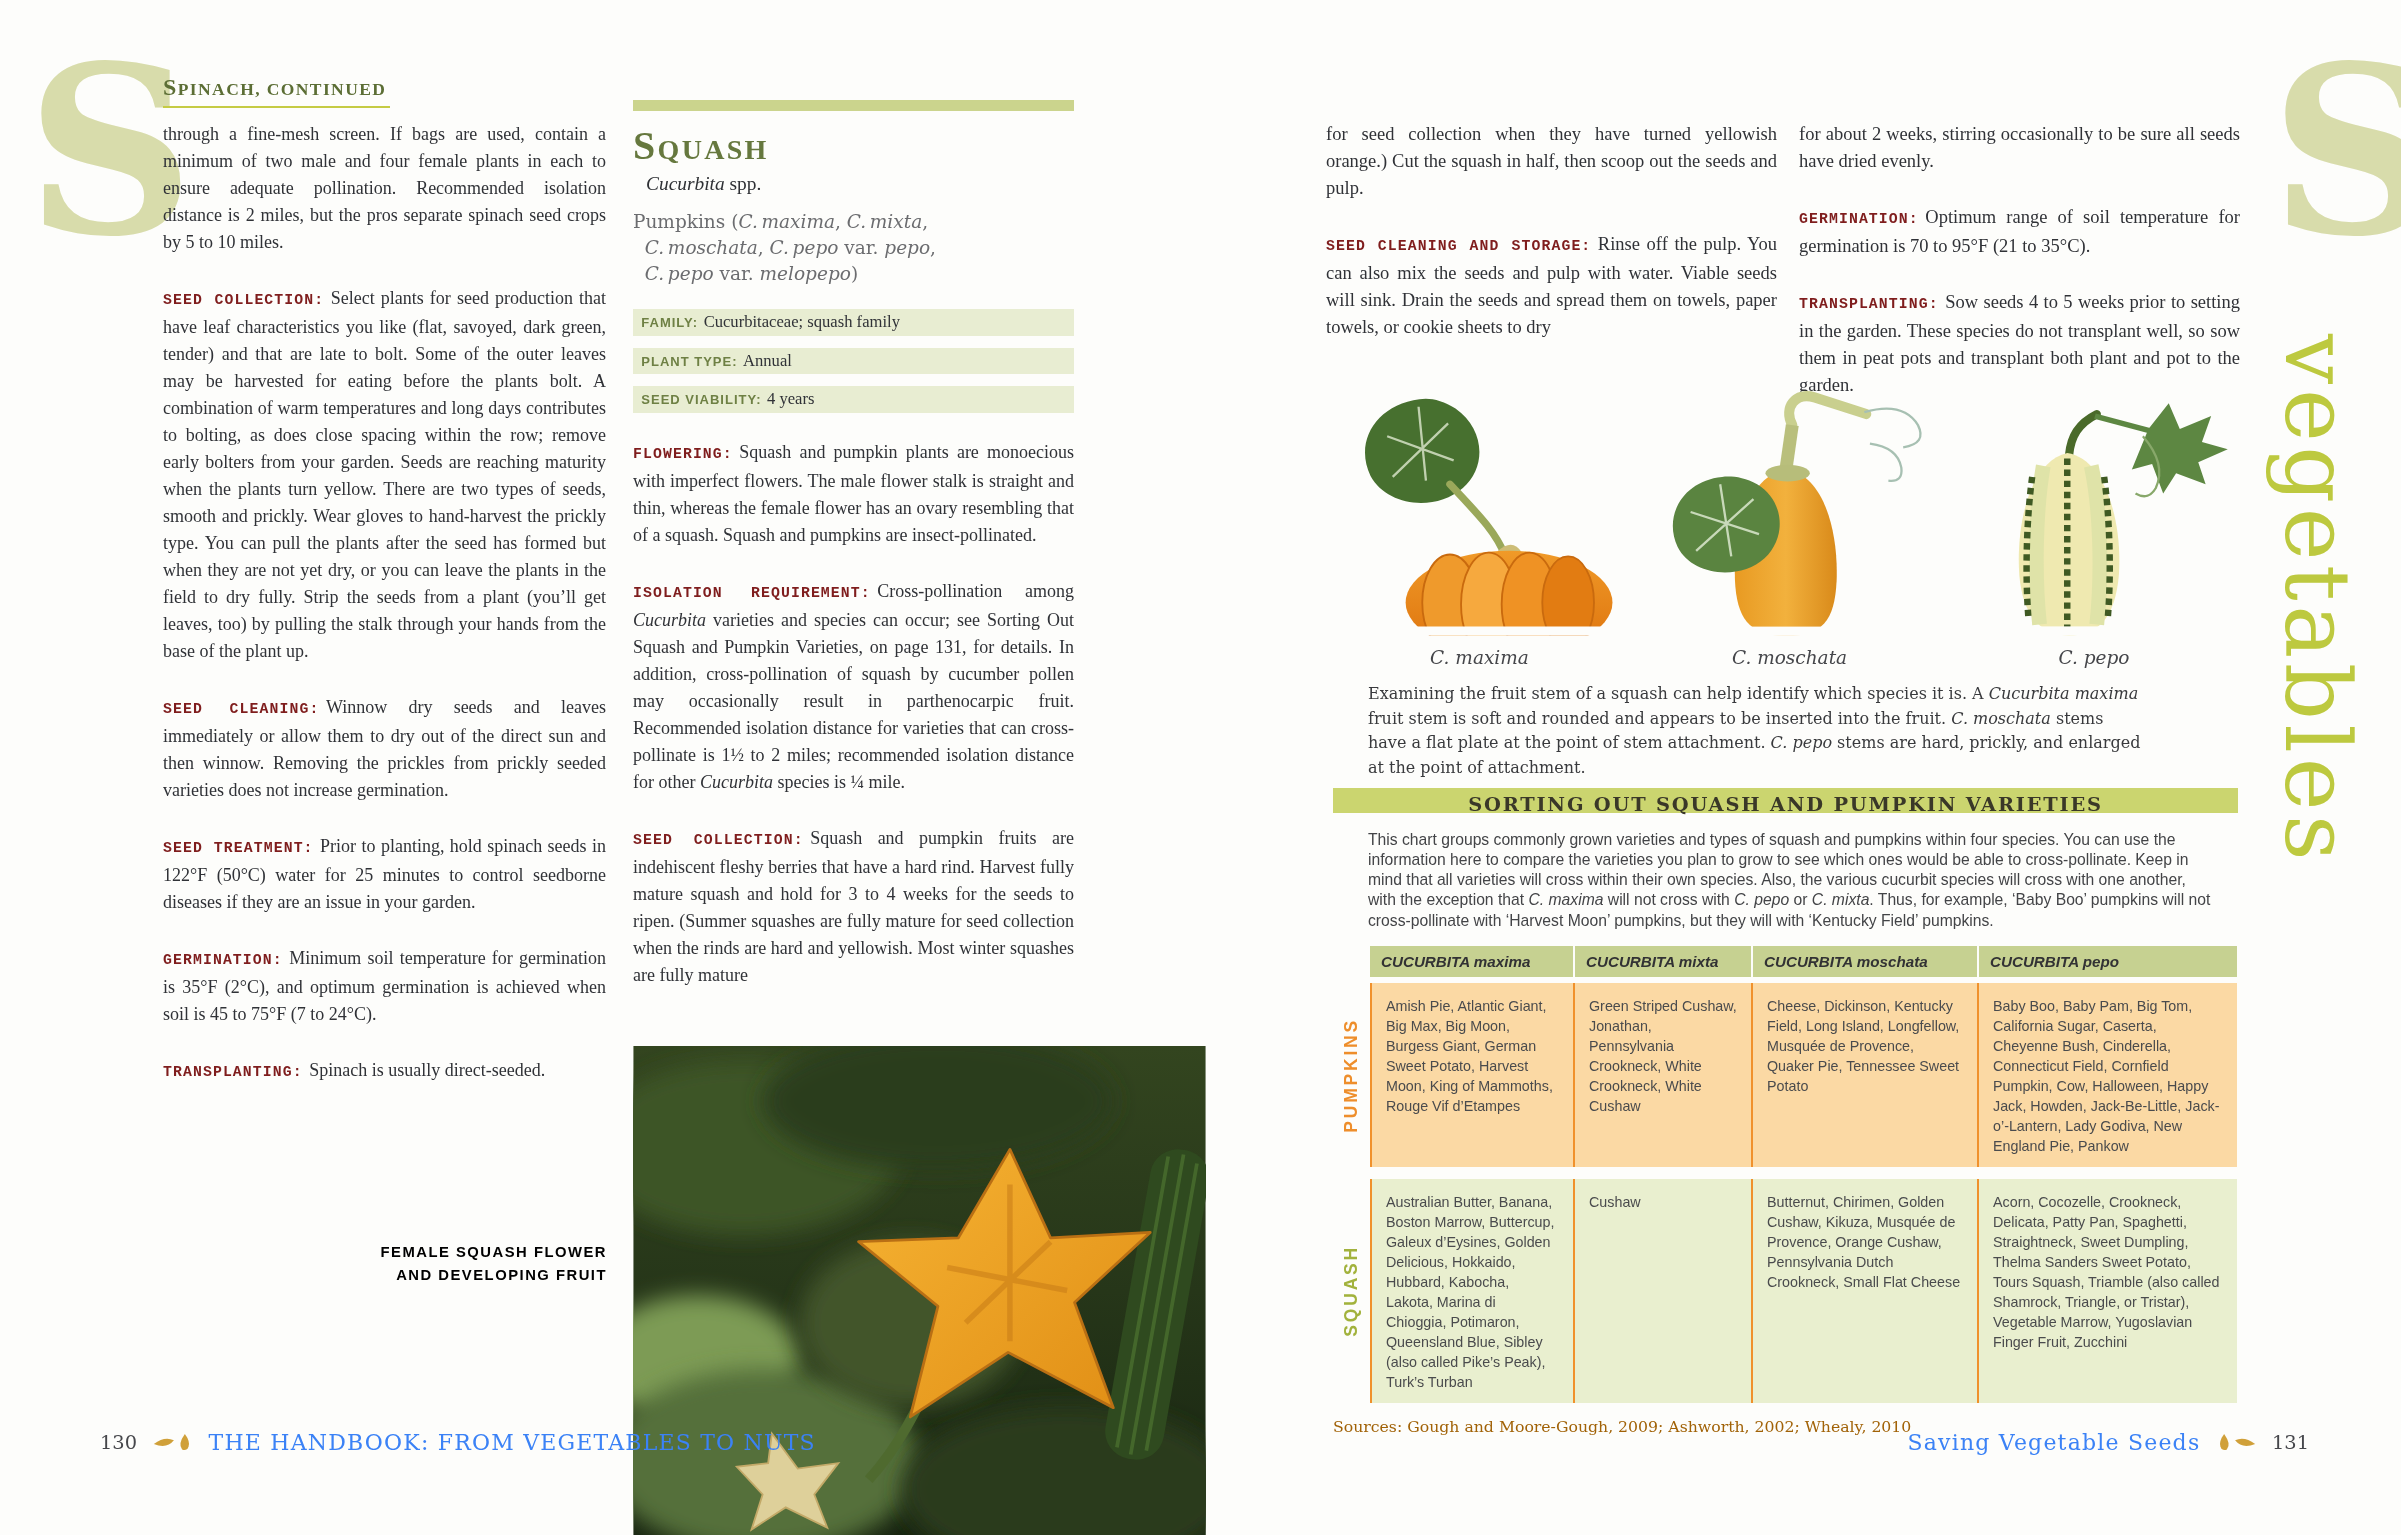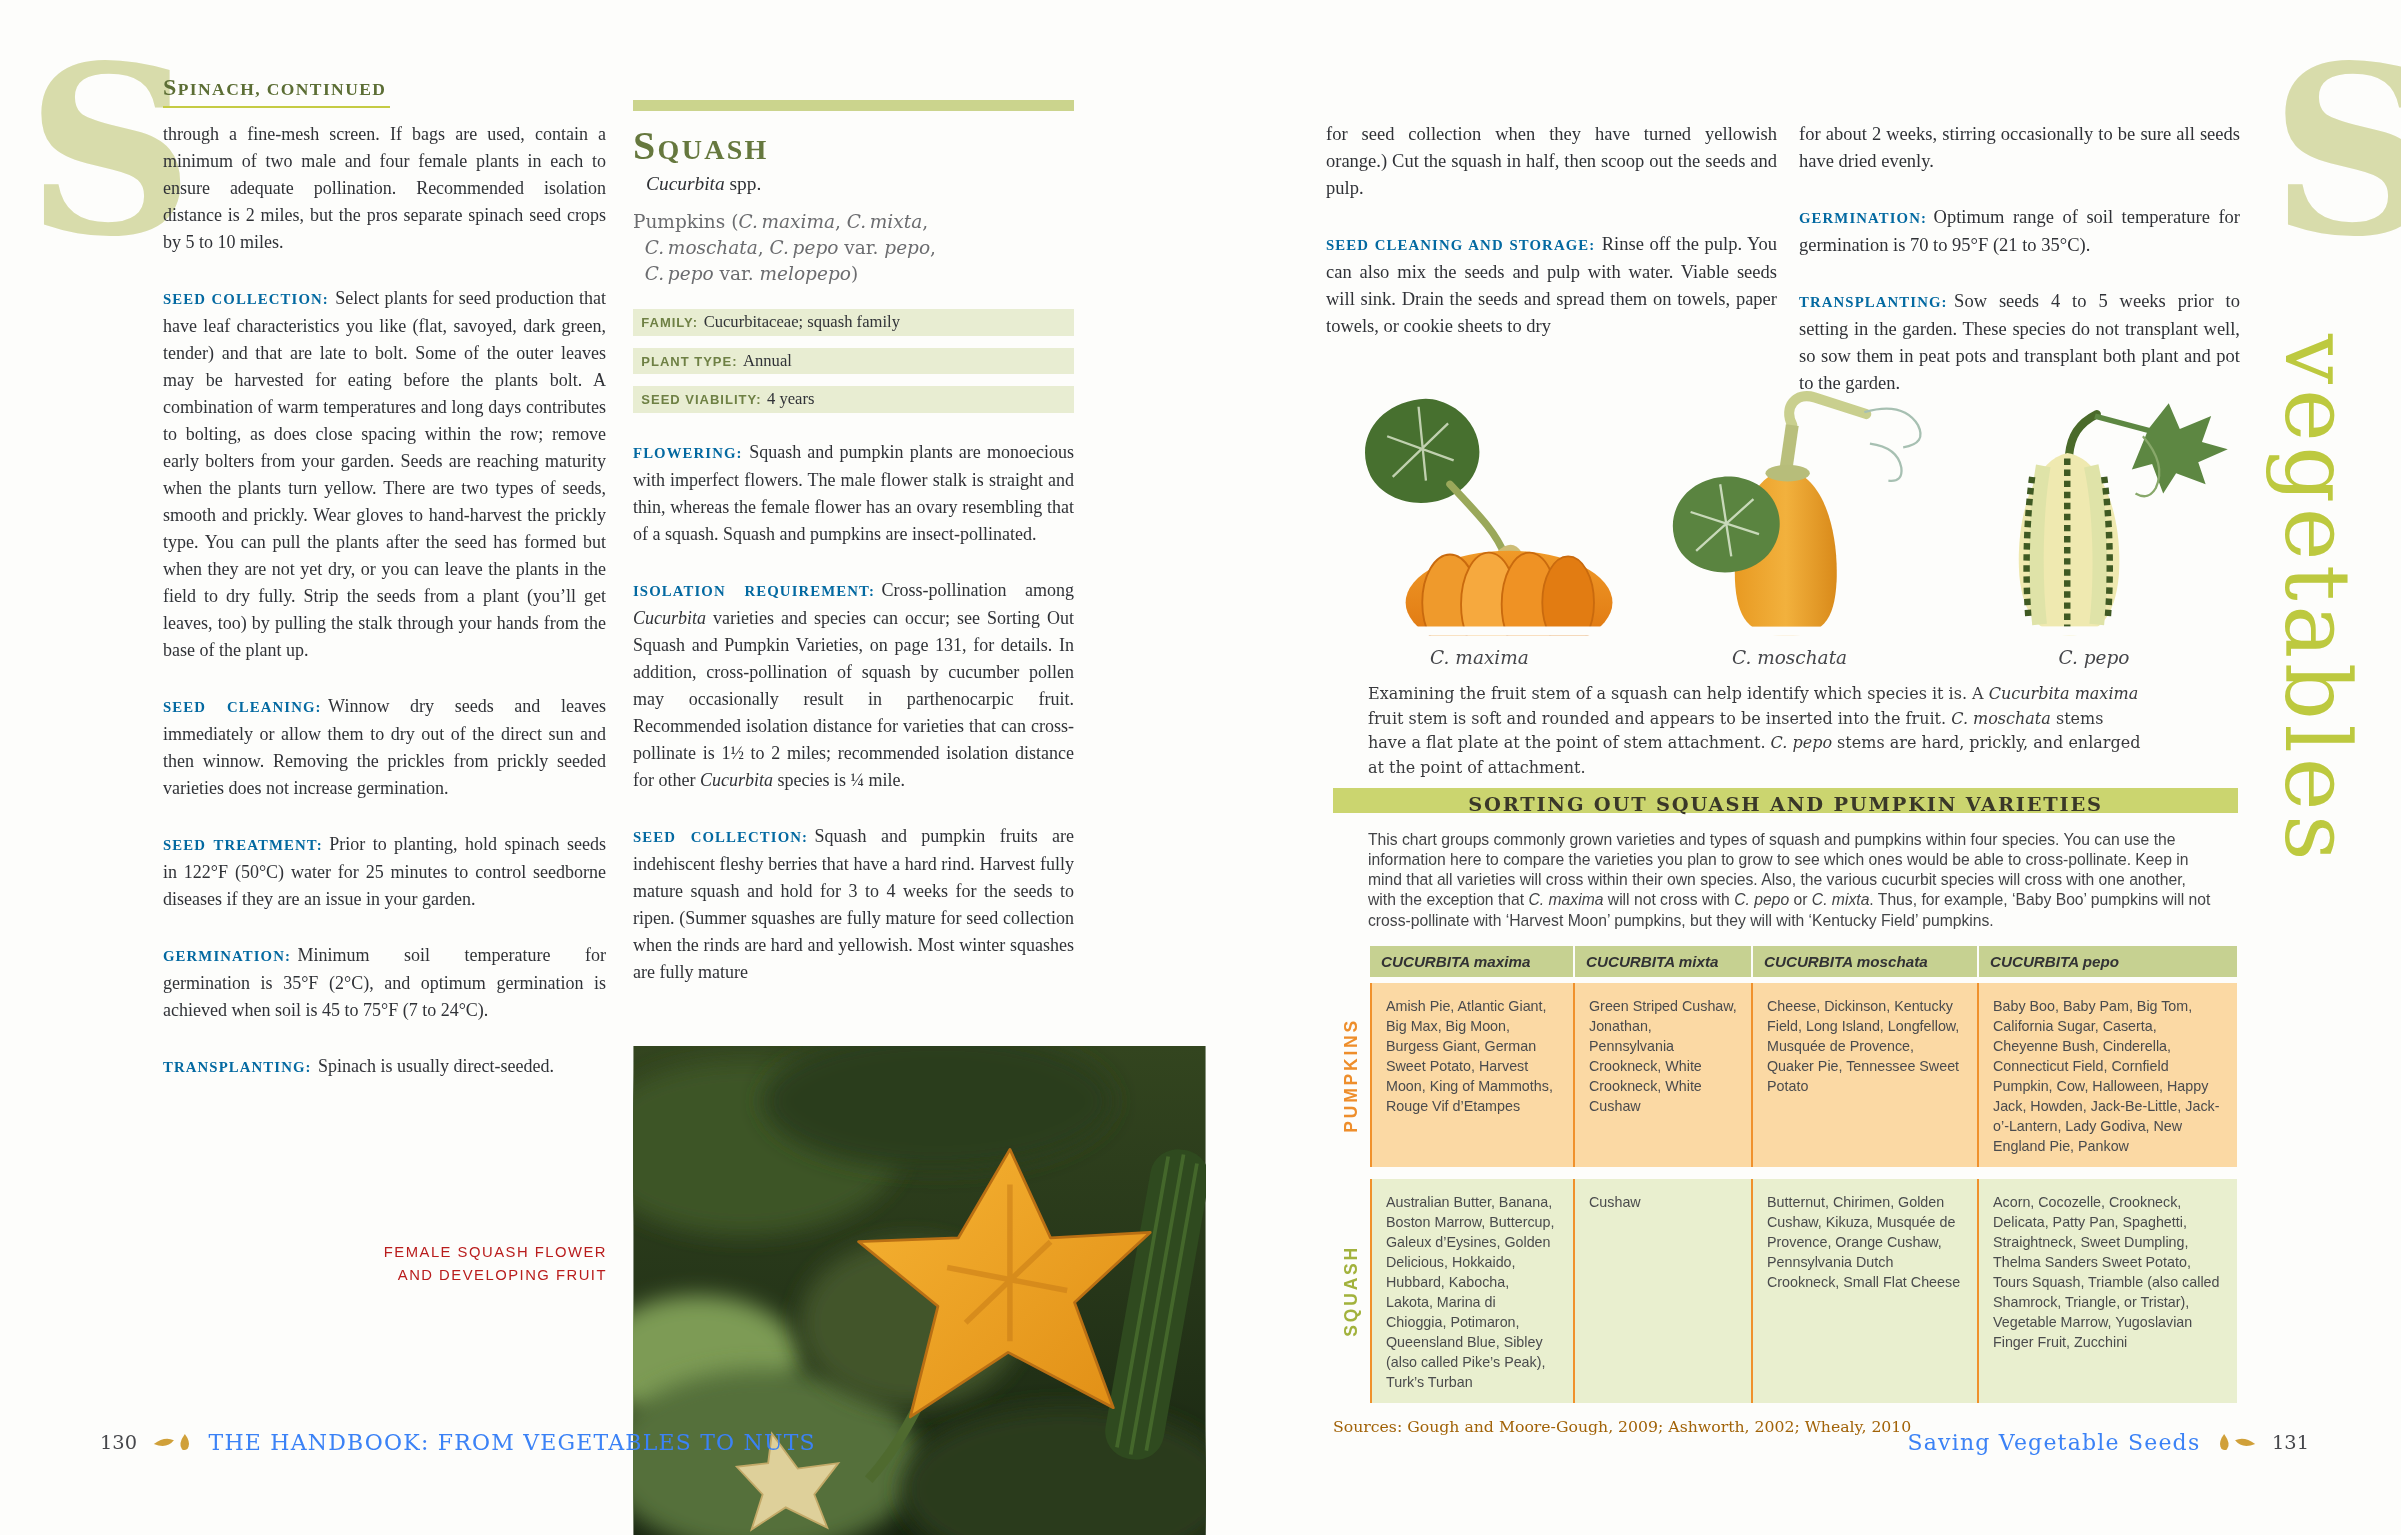--- a/index.html
+++ b/index.html
@@ -22,43 +22,43 @@
   .cont-header::first-letter{font-size:24px;}
 
   
   .col{position:absolute;top:121px;}
   .col1{left:163px;width:443px;}
   .col2{left:633px;width:441px;top:100px;}
   .col3{left:1326px;width:451px;}
   .col4{left:1799px;width:441px;}
   p.body{font-size:18px;line-height:27px;color:#303237;text-align:justify;margin:0 0 29px;}
   .col3 p.body,.col4 p.body{font-size:18.5px;line-height:27px;}
-  .slbl{font-family:Liberation Serif, serif;font-weight:bold;font-size:14.8px;
-        letter-spacing:1.1px;color:#0369a1;padding-right:6.5px;}
+  .slbl{font-family:Liberation Mono, monospace;font-weight:bold;font-size:14.8px;
+        letter-spacing:1.1px;color:#7f1d1d;padding-right:6.5px;}
 
   
   .rule-bar{height:11px;background:#cbd48d;margin-bottom:11px;}
   .entry-title{margin:0 0 3.7px;font-family:"Liberation Serif",serif;font-weight:bold;
                color:#66783e;font-size:28px;letter-spacing:2.3px;text-transform:uppercase;}
   .entry-title::first-letter{font-size:40px;}
   .species{font-size:19.4px;color:#2f3135;margin:0 0 14.8px 13px;}
   .species i,.pumpkins i{font-style:italic;}
   .pumpkins{font-family:"DejaVu Serif",serif;font-size:18.5px;line-height:26px;
             color:#6b6c6f;margin:0 0 22px;}
   .facts{margin:0 0 26px;}
   .fact{background:#e8edd2;padding:2.8px 8.3px 3.7px;margin-bottom:12px;font-size:16.6px;color:#303237;}
   .flabel{font-family:"Liberation Sans",sans-serif;font-weight:bold;font-size:13px;
           letter-spacing:1px;color:#6e8044;padding-right:5.5px;}
 
   
   .photo{position:absolute;left:633px;top:1046px;width:573px;height:490px;overflow:hidden;}
   .photo svg{display:block;}
   .photo-caption{position:absolute;left:284px;top:1241px;width:323px;text-align:right;
                  font-family:"Liberation Sans",sans-serif;font-size:14.8px;line-height:23px;
-                 letter-spacing:1.5px;color:#b91c1c;}
+                 letter-spacing:1.5px;color:#000000;font-weight:bold;}
 
   
   .footer{position:absolute;top:1430px;display:flex;align-items:center;gap:14.8px;
           font-family:"DejaVu Serif",serif;color:#515256;}
   .footer-left{left:100px;}
   .footer-right{left:1847px;width:462px;justify-content:flex-end;}
   .pnum{font-size:19.4px;color:#46474b;}
   .ftitle{font-size:22px;letter-spacing:1.2px;color:#3b82f6;}
   .seed-ic{flex:0 0 auto;}
 

